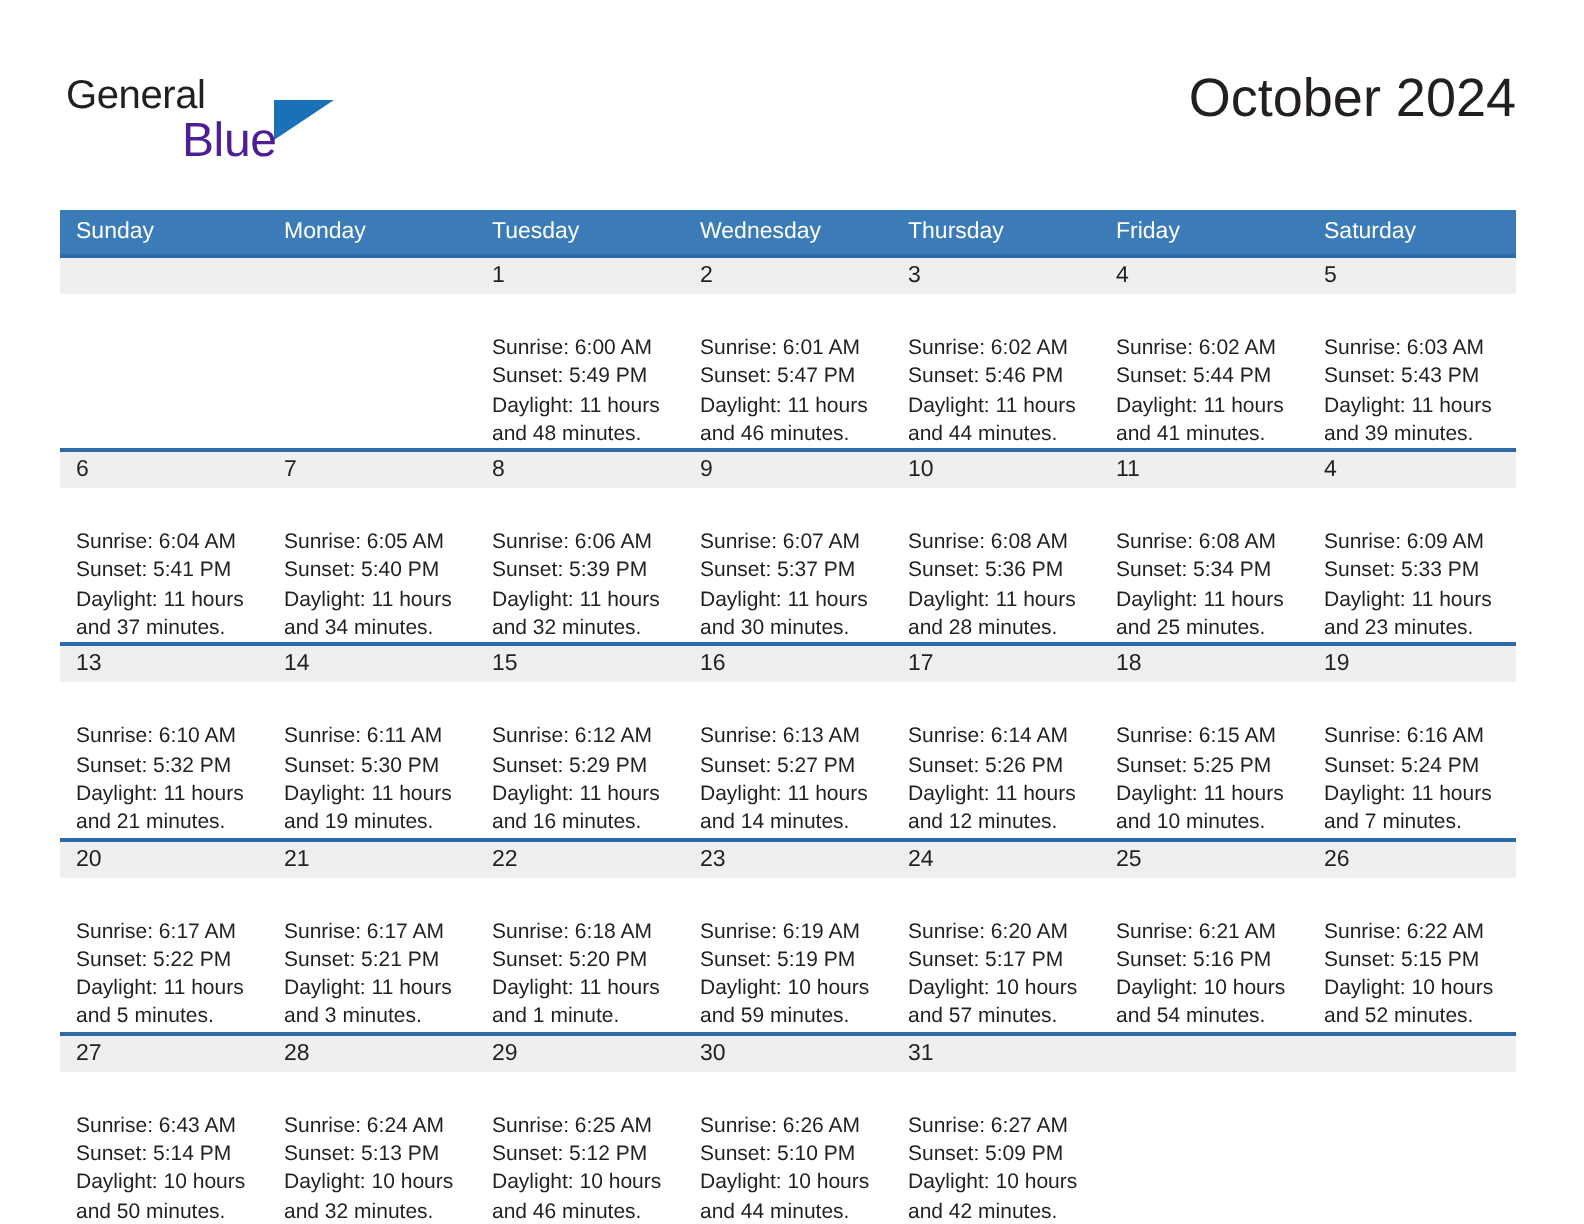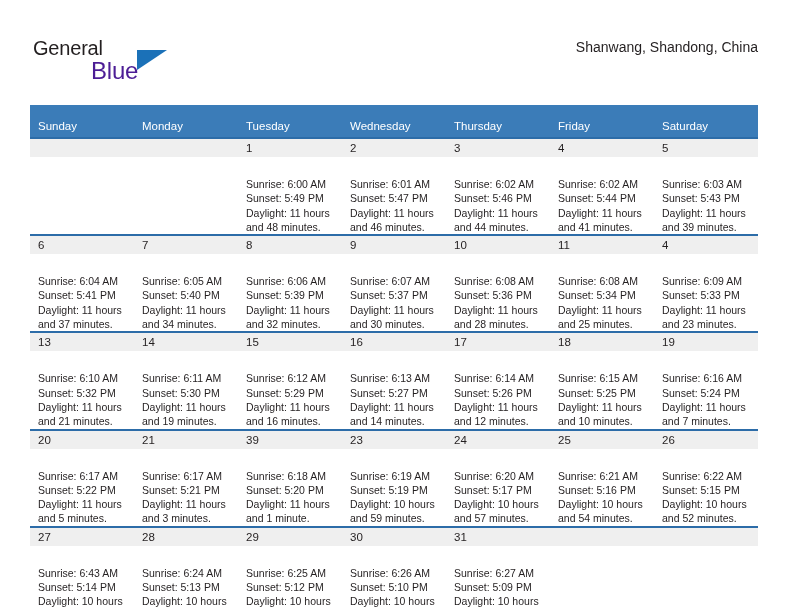--- a/index.html
+++ b/index.html
@@ -96,21 +96,21 @@
     table-layout: fixed;
   }
   .calendar col { width: 104px; }
 
   thead th {
     background: #3b7cb8;
     color: #ffffff;
     font-size: 11.5px;
     font-weight: normal;
     text-align: left;
-    padding: 15px 0 5px 8px;
+    padding: 5px 0 5px 8px;
     height: 11px;
     line-height: 12px;
     vertical-align: middle;
     box-sizing: border-box;
   }
 
   tbody td {
     vertical-align: top;
     padding: 0;
     border-top: 2px solid #2c6ca8;
@@ -154,21 +154,21 @@
 
   <div class="header">
 
     <div class="logo">
       <span class="logo-line1">General</span>
       <span class="logo-triangle"></span>
       <span class="logo-line2">Blue</span>
     </div>
 
     <div class="title-block">
-      <div class="location">Shanwang, Shandong, China</div>
+      <div class="month-title">October 2024</div>
     </div>
 
   </div>
 
   <table class="calendar">
     <colgroup>
       <col>
         <col>
         <col>
         <col>
@@ -410,21 +410,21 @@
               <div class="date-band">21</div>
               <div class="cell-body">
                 <div>Sunrise: 6:17 AM</div>
                 <div>Sunset: 5:21 PM</div>
                 <div class="daylight">Daylight: 11 hours and 3 minutes.</div>
               </div>
             </div>
           </td>
           <td>
             <div class="cell-inner">
-              <div class="date-band">39</div>
+              <div class="date-band">22</div>
               <div class="cell-body">
                 <div>Sunrise: 6:18 AM</div>
                 <div>Sunset: 5:20 PM</div>
                 <div class="daylight">Daylight: 11 hours and 1 minute.</div>
               </div>
             </div>
           </td>
           <td>
             <div class="cell-inner">
               <div class="date-band">23</div>

